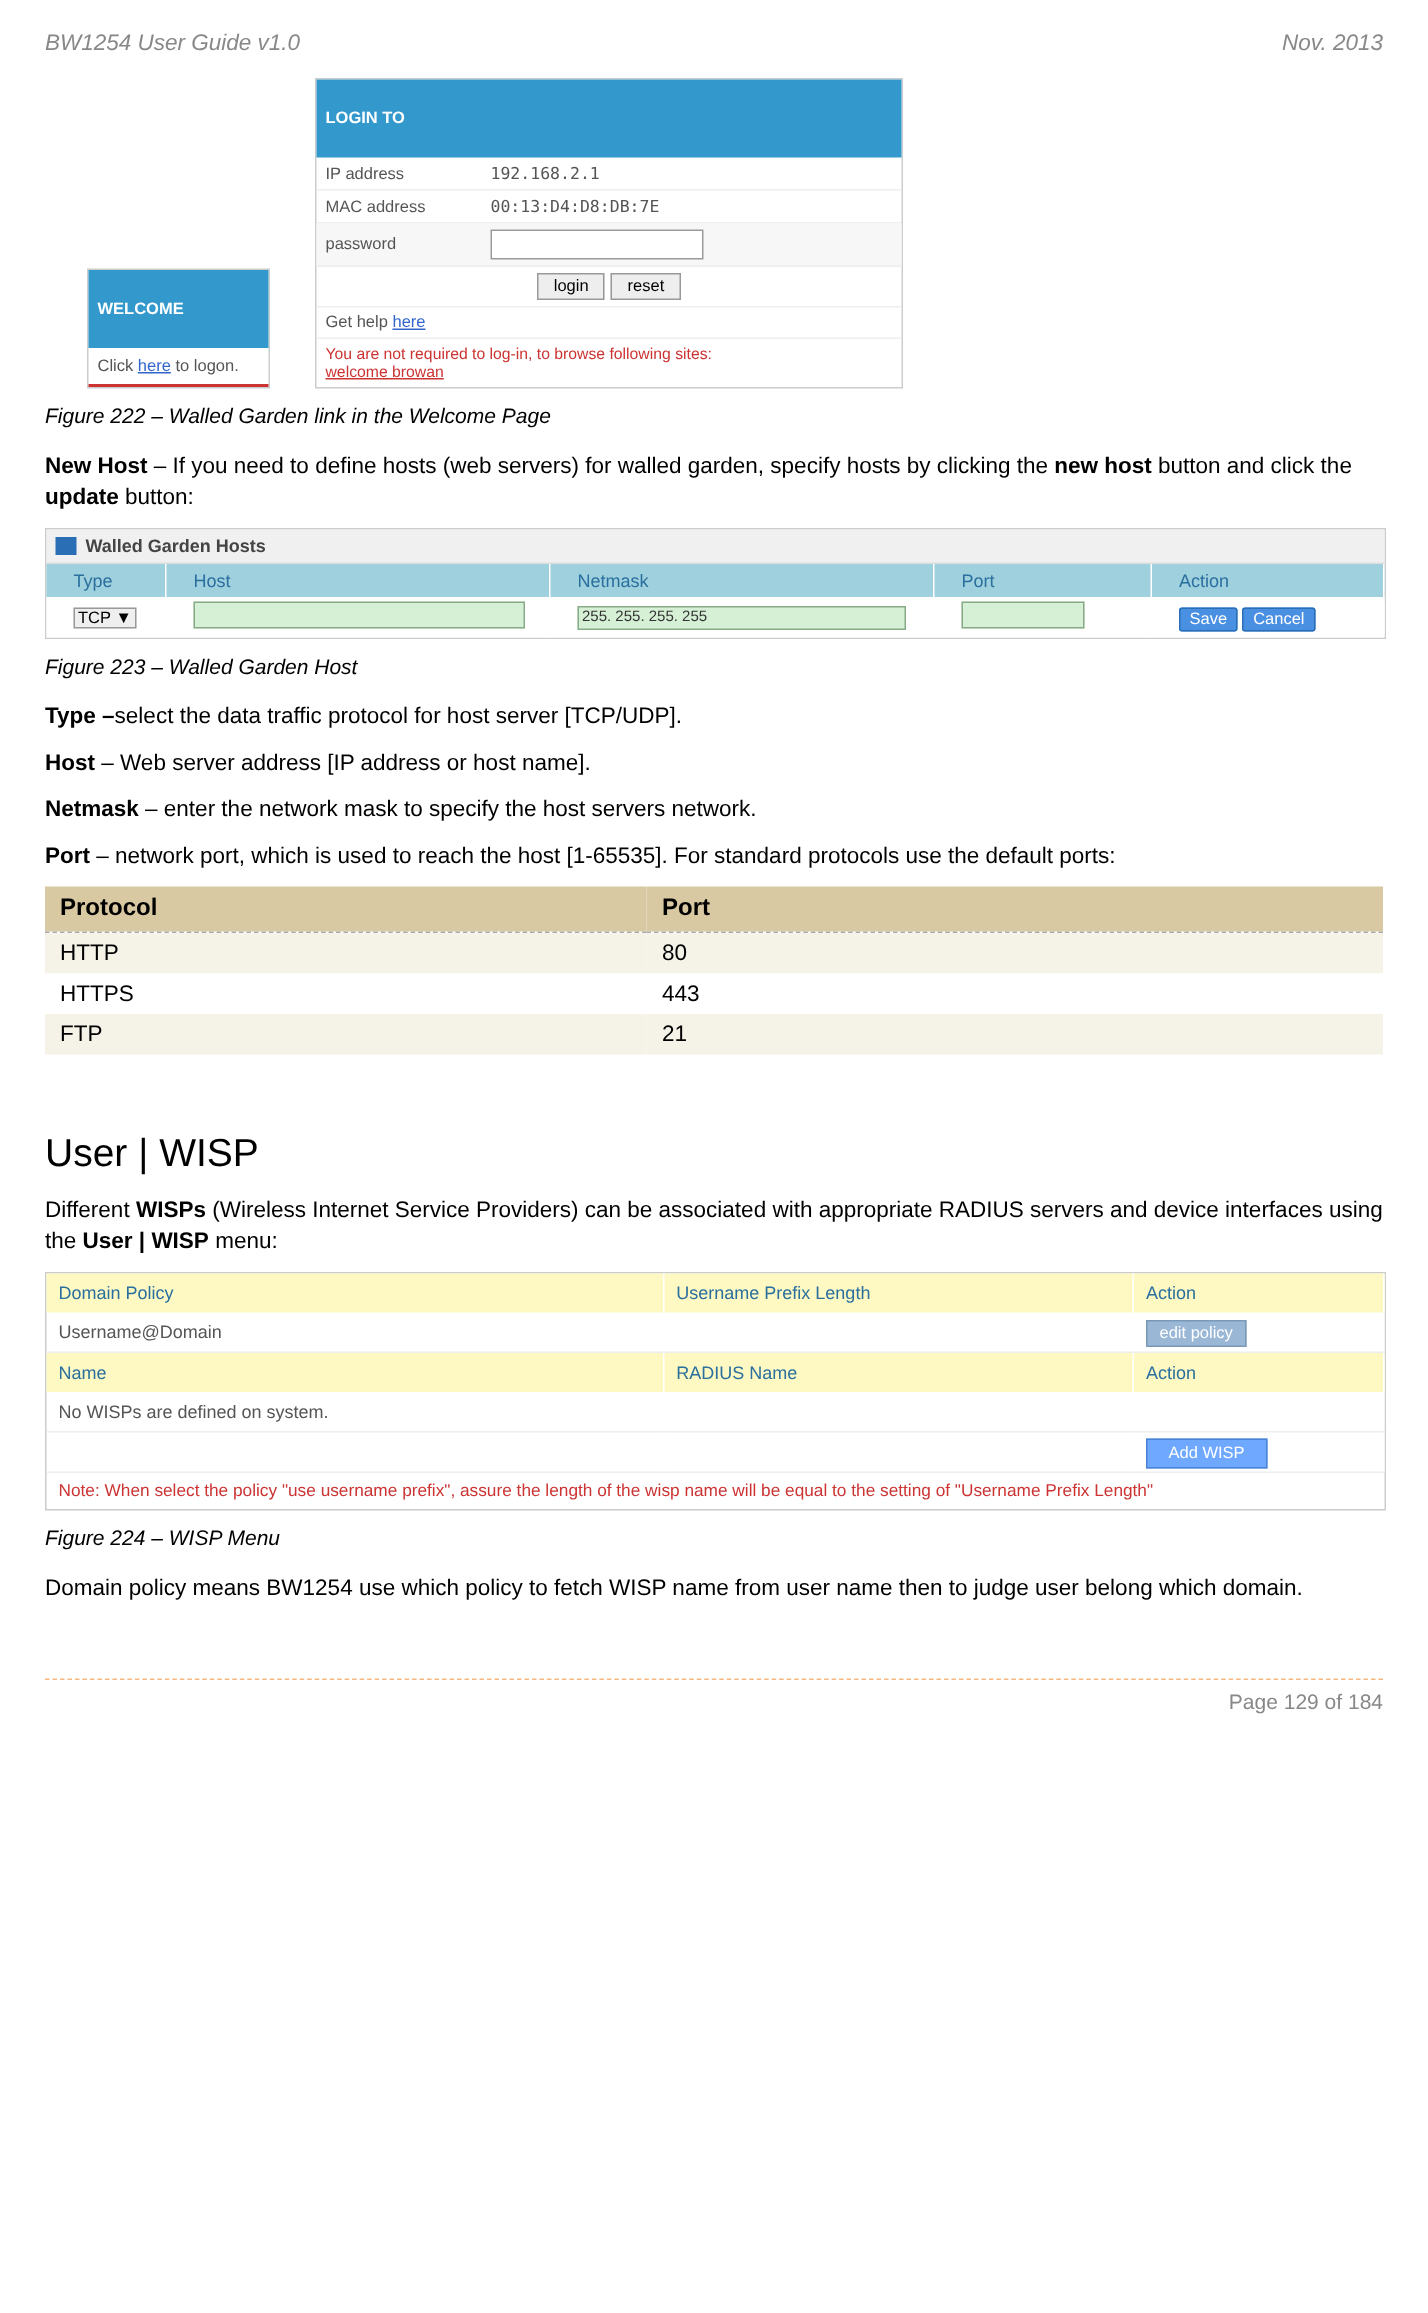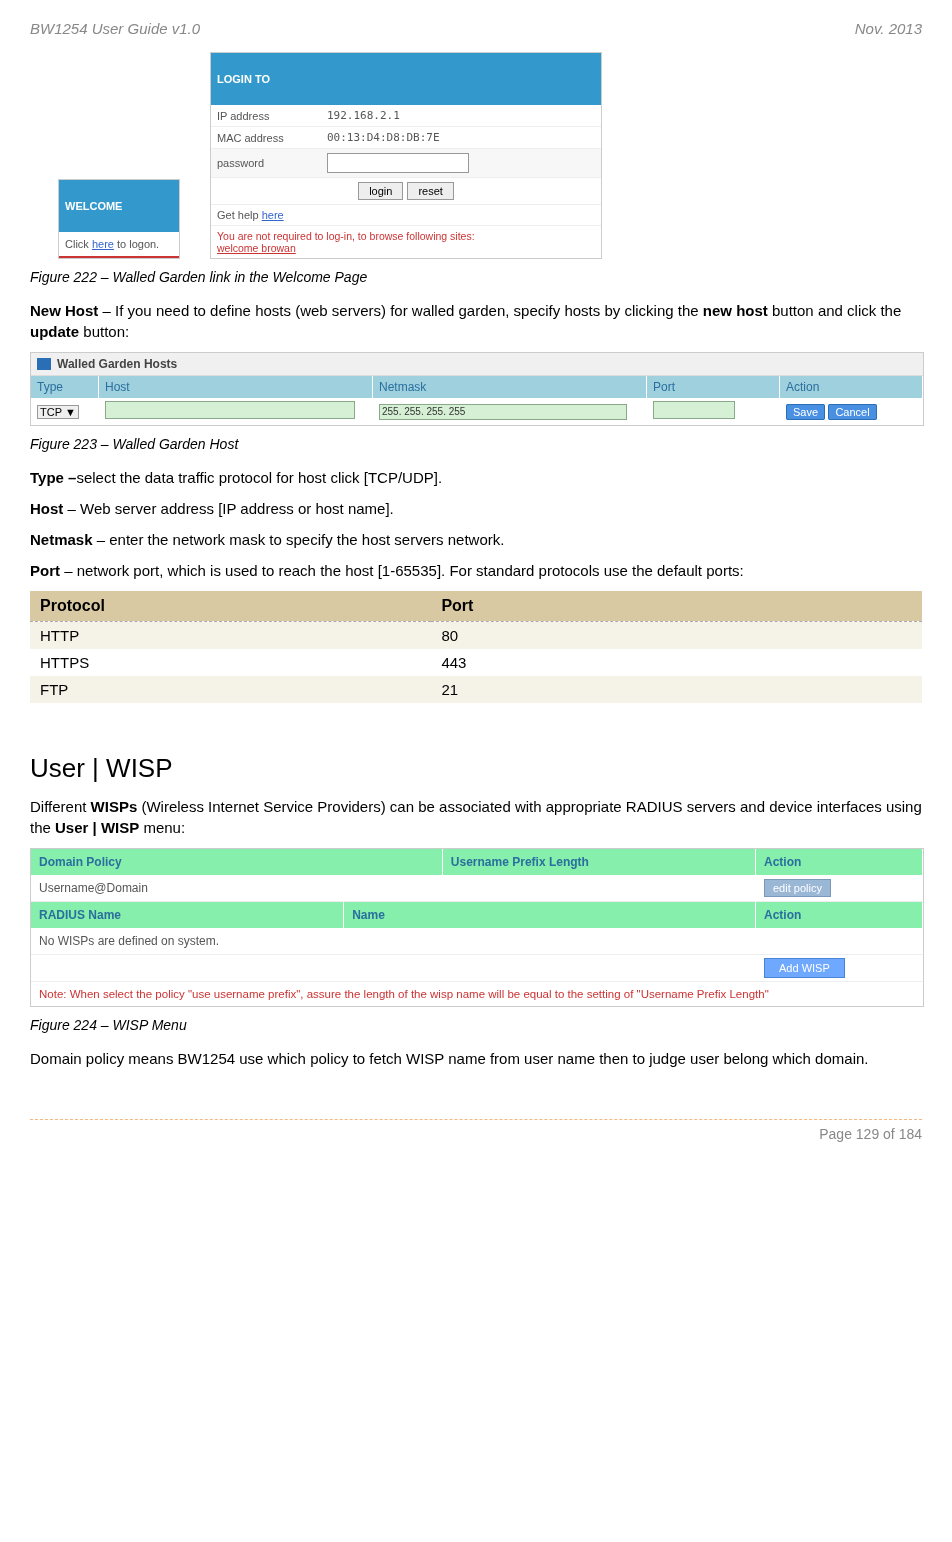--- a/index.html
+++ b/index.html
@@ -94,21 +94,21 @@
   }
   .blue-icon {
     width: 14px; height: 12px; background: #2a6fb5; display:inline-block;
   }
   .wg-header-row {
     display: flex;
     background: #9fd0de;
     color: #2a6f9e;
     font-size: 12px;
   }
-  .wg-cell { padding: 4px 6px; border-right: 1px solid #fff; }
+  .wg-cell { padding: 4px 6px; border-right: 1px solid #fff; margin-left: 12px; }
   .wg-type { width: 55px; }
   .wg-host { flex: 1.5; }
   .wg-netmask { flex: 1.5; }
   .wg-port { width: 120px; }
   .wg-action { width: 130px; }
   .wg-data-row {
     display: flex; background: #fff; align-items: center;
   }
   .wg-data-row .wg-cell { padding: 3px 6px; }
   .dropdown {
@@ -121,21 +121,21 @@
   .proto-table { width:100%; border-collapse: collapse; margin: 8px 0 40px 0;}
   .proto-header td { background:#d9c9a3; font-weight:bold; padding:6px 10px; font-size:16px;}
   .proto-row td { background:#f5f2e8; padding:5px 10px; font-size:15px;}
   .proto-row-alt td { background:#fff; padding:5px 10px; font-size:15px;}
   .proto-col1 { width:45%; }
   .dashed-border { border-bottom: 1px dashed #aaa; }
 
   h2.section-title { font-weight: normal; font-size: 26px; margin: 50px 0 12px 0;}
 
   .wisp-header-row {
-    display:flex; background:#86efac; color:#2a6f9e; font-size:12px;font-weight:bold;
+    display:flex; background:#fef9c3; color:#2a6f9e; font-size:12px;
   }
   .wisp-cell { padding:6px 8px; border-right:1px solid #fff;}
   .wisp-c1 { flex:1.6;}
   .wisp-c2 { flex:1.2;}
   .wisp-c3 { width:150px;}
   .wisp-data-row { display:flex; font-size:12px; color:#555; border-bottom:1px solid #eee;}
   .wisp-data-row .wisp-cell { padding:6px 8px;}
   .wisp-note { color:#c33; font-size:11.5px; padding:6px 8px;}
   .edit-policy-btn { background:#9bb7d6; color:#fff; border:1px solid #7a98b8; font-size:11px; padding:2px 8px;}
   .add-wisp-btn { background:#6fa8ff; color:#fff; border:1px solid #4a82d6; font-size:11px; padding:3px 14px;}
@@ -224,21 +224,21 @@
     <div class="wg-cell wg-port"><span class="green-input" style="width:80px;"></span></div>
     <div class="wg-cell wg-action">
       <span class="blue-btn">Save</span>
       <span class="blue-btn">Cancel</span>
     </div>
   </div>
 </div>
 
 <div class="fig-caption">Figure 223 – Walled Garden Host</div>
 
-<p><span class="bold">Type –</span><span>select the data traffic protocol for host click [TCP/UDP].</span></p>
+<p><span class="bold">Type –</span><span>select the data traffic protocol for host server [TCP/UDP].</span></p>
 <p><span class="bold">Host</span><span> – Web server address [IP address or host name].</span></p>
 <p><span class="bold">Netmask</span><span> – enter the network mask to specify the host servers network.</span></p>
 <p><span class="bold">Port</span><span> – network port, which is used to reach the host [1-65535]. For standard protocols use the default ports:</span></p>
 
 <table class="proto-table">
   <tbody>
       <tr class="proto-header">
     <td class="proto-col1">Protocol</td>
     <td>Port</td>
   </tr>
@@ -270,22 +270,22 @@
   <div class="wisp-header-row">
     <div class="wisp-cell wisp-c1">Domain Policy</div>
     <div class="wisp-cell wisp-c2">Username Prefix Length</div>
     <div class="wisp-cell wisp-c3">Action</div>
   </div>
   <div class="wisp-data-row">
     <div class="wisp-cell wisp-c1">Username@Domain</div>
     <div class="wisp-cell wisp-c3"><span class="edit-policy-btn">edit  policy</span></div>
   </div>
   <div class="wisp-header-row">
+    <div class="wisp-cell wisp-c1">Name</div>
     <div class="wisp-cell wisp-c2">RADIUS Name</div>
-    <div class="wisp-cell wisp-c1">Name</div>
     <div class="wisp-cell wisp-c3">Action</div>
   </div>
   <div class="wisp-data-row">
     <div class="wisp-cell" style="flex:1;">No WISPs are defined on system.</div>
   </div>
   <div class="wisp-data-row">
     <div class="wisp-cell wisp-c1"></div>
     <div class="wisp-cell wisp-c2"></div>
     <div class="wisp-cell wisp-c3"><span class="add-wisp-btn">Add WISP</span></div>
   </div>

